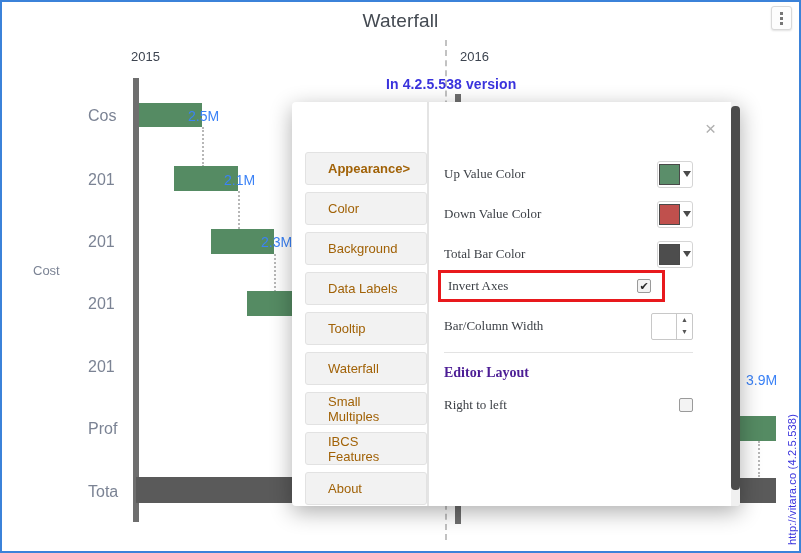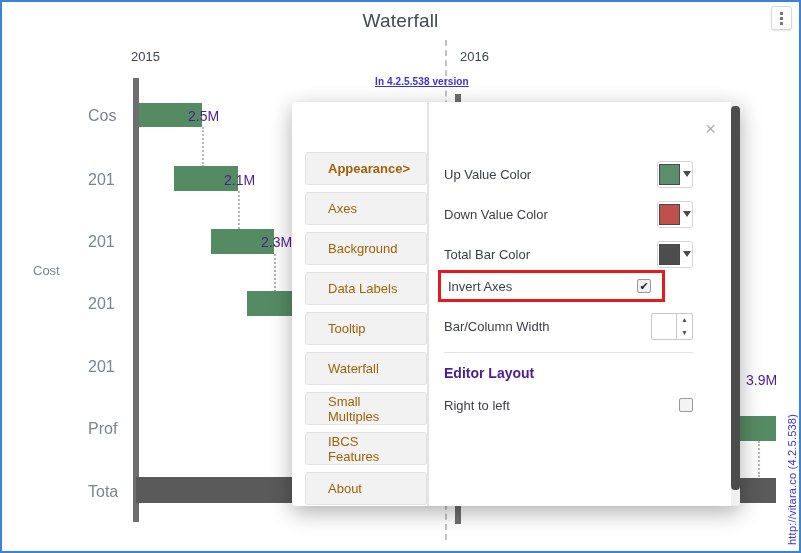--- a/index.html
+++ b/index.html
@@ -95,34 +95,33 @@
 
   .connector {
     position: absolute;
     width: 0;
     border-left: 2px dotted #b7b7b7;
   }
 
   .bar-label {
     position: absolute;
     font-size: 14px;
-    color: #4c1d95;
+    color: #3b82f6;
     white-space: nowrap;
     text-align: center;
   }
 
   
   #version-note {
     position: absolute;
-    left: 373px;
+    left: 384px;
     top: 74px;
-    font-size: 10px;
+    font-size: 14px;
     font-weight: bold;
     color: #3a33dd;
-    text-decoration: underline;
     letter-spacing: .1px;
   }
 
   
   #kebab-menu {
     position: absolute;
     right: 7px;
     top: 4px;
     width: 19px;
     height: 22px;
@@ -224,20 +223,21 @@
     margin-left: auto;
     font-weight: bold;
     font-size: 13px;
   }
 
   #dialog-panel {
     flex: 1;
     padding: 52px 0 0 0;
     position: relative;
     box-sizing: border-box;
+    font-family: Liberation Serif, serif;
   }
   .field-row {
     display: flex;
     align-items: center;
     height: 40px;
     padding: 0 38px 0 15px;
     font-size: 13px;
     color: #3b3f45;
   }
   .field-row .flabel { flex: 1; }
@@ -410,21 +410,21 @@
     <div id="dialog-close">×</div>
 
     <div id="dialog-body">
 
       <nav id="dialog-nav">
         <div class="nav-item active">
           <span>Appearance</span>
           <span class="chev">&gt;</span>
         </div>
         <div class="nav-item">
-          <span>Axes</span>
+          <span>Color</span>
         </div>
         <div class="nav-item">
           <span>Background</span>
         </div>
         <div class="nav-item">
           <span>Data Labels</span>
         </div>
         <div class="nav-item">
           <span>Tooltip</span>
         </div>

